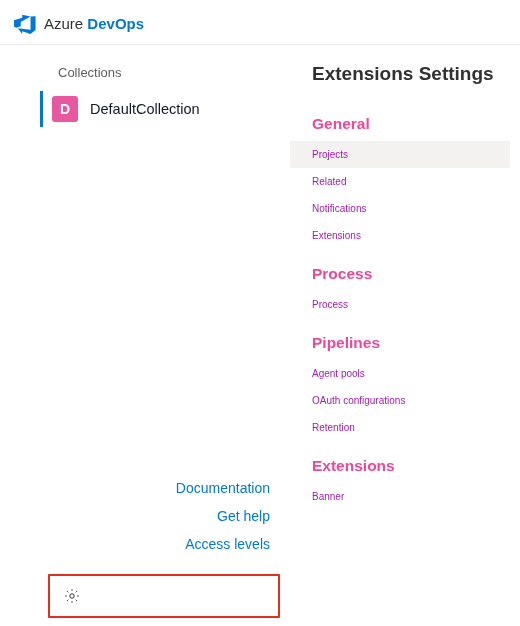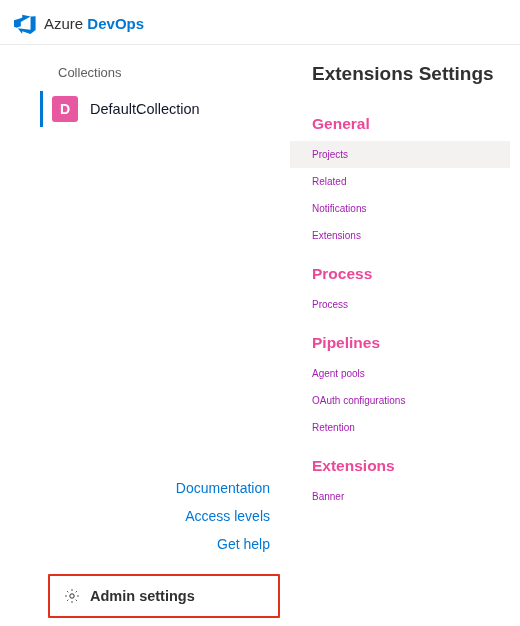--- a/index.html
+++ b/index.html
@@ -51,31 +51,30 @@
         <div class="collection-item selected">
           <div class="collection-avatar">D</div>
           <div class="collection-name">DefaultCollection</div>
         </div>
       </div>
 
       <div class="spacer"></div>
 
       <div class="related-list">
         <a class="related-link">Documentation</a>
+        <a class="related-link">Get help</a>
         <a class="related-link">Access levels</a>
-        <a class="related-link">Get help</a>
       </div>
 
       <div class="highlight-box">
         <div class="admin-row">
           <svg class="icon" viewBox="0 0 16 16" fill="none" stroke="#323130" stroke-width="1">
             <circle cx="8" cy="8" r="2.2"></circle>
             <path d="M8 1.2v1.6M8 13.2v1.6M14.8 8h-1.6M2.8 8H1.2M12.8 3.2l-1.1 1.1M4.3 11.7l-1.1 1.1M12.8 12.8l-1.1-1.1M4.3 4.3L3.2 3.2"></path>
           </svg>
-          <span class="admin-label">Admin settings</span>
         </div>
       </div>
     </div>
 
     <div class="content">
       <div class="page-title">Extensions Settings</div>
       <div id="nav-groups">
           <div class="group-heading">General</div>
           <div class="nav-item selected">Projects</div>
           <div class="nav-item">Related</div>

